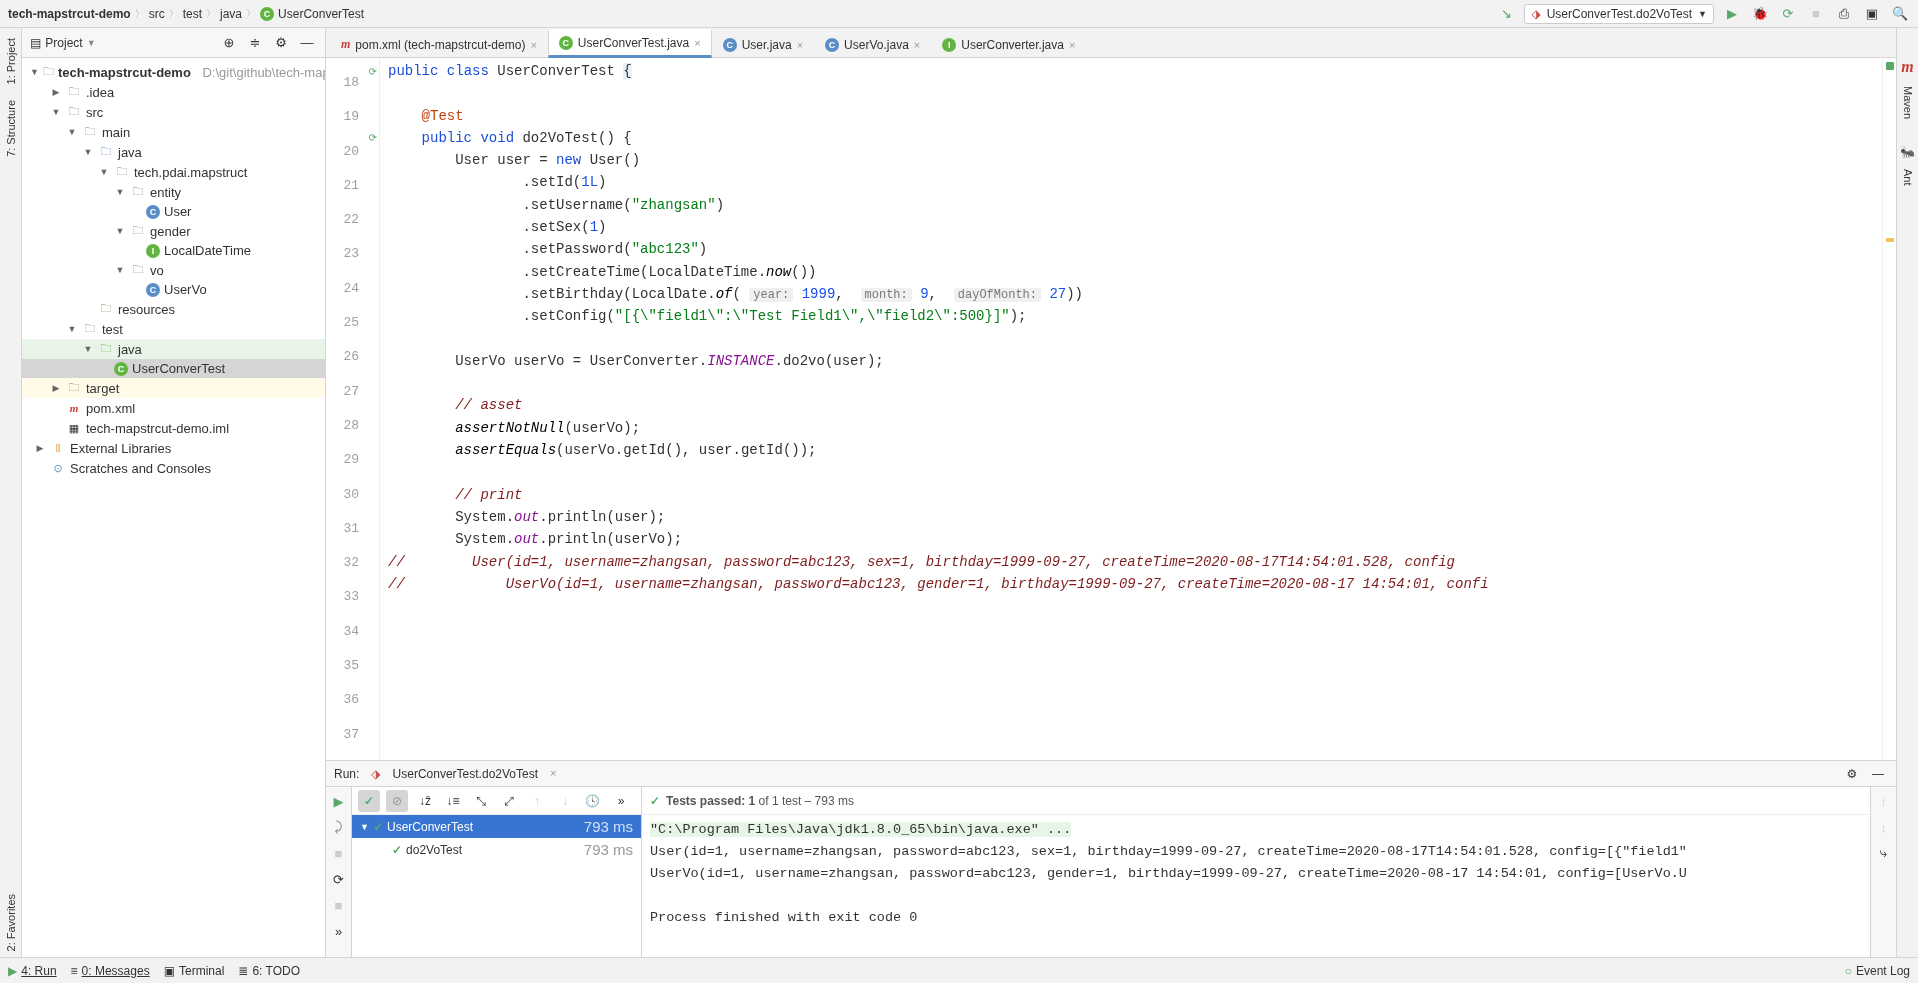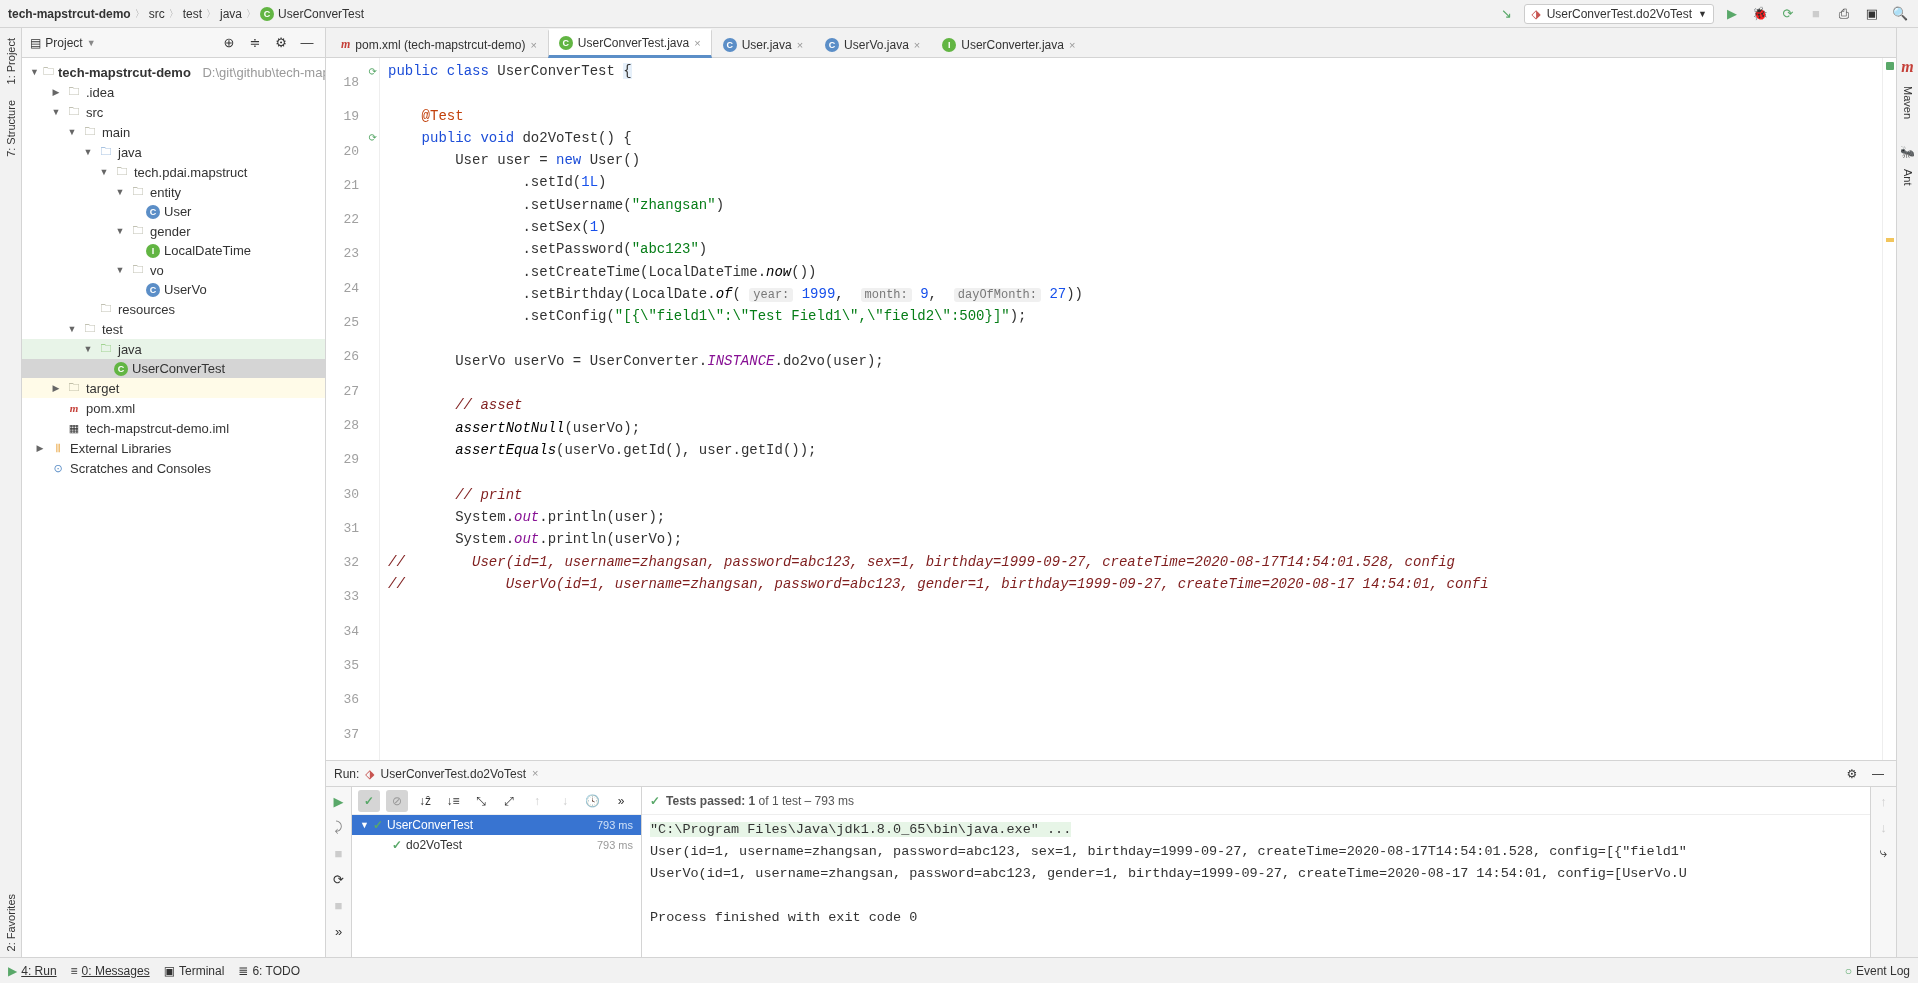--- a/index.html
+++ b/index.html
@@ -70,32 +70,32 @@
     .comment { color: #7f1d1d; font-style: italic; }
     .param-hint { background: #f0f0f0; color: #787878; padding: 0 4px; border-radius: 3px; font-size: 12px; }
     .caret-highlight { background: #e6f0fa; }
     .right-gutter { width: 14px; background: #fff; border-left: 1px solid #eee; position: relative; }
     .marker-green { position: absolute; right: 2px; top: 4px; width: 8px; height: 8px; background: #59a869; border-radius: 1px; }
     .marker-yellow { position: absolute; right: 2px; top: 180px; width: 8px; height: 4px; background: #f2c55c; }
     
     
     .run-panel { height: 197px; border-top: 1px solid #d4d4d4; display: flex; flex-direction: column; background: #fff; }
     .run-header { height: 26px; display: flex; align-items: center; justify-content: space-between; padding: 0 8px; background: #f7f7f7; border-bottom: 1px solid #d4d4d4; font-size: 12px; }
-    .run-title { display: flex; gap: 6px; }
+    .run-title { display: flex; gap: 12px; }
     .run-body { flex: 1; display: flex; min-height: 0; }
     .run-left-tools { width: 26px; background: #f7f7f7; border-right: 1px solid #d4d4d4; display: flex; flex-direction: column; align-items: center; padding-top: 4px; gap: 6px; }
     .run-test-tree { width: 290px; border-right: 1px solid #d4d4d4; display: flex; flex-direction: column; }
     .run-test-toolbar { height: 28px; display: flex; align-items: center; gap: 6px; padding: 0 6px; border-bottom: 1px solid #eee; }
     .tb-btn { width: 22px; height: 22px; display: flex; align-items: center; justify-content: center; border-radius: 3px; cursor: pointer; font-size: 12px; }
     .tb-btn.active { background: #d5d5d5; }
     .run-test-list { flex: 1; overflow: auto; font-size: 12px; }
     .test-row { display: flex; align-items: center; justify-content: space-between; padding: 3px 8px; }
     .test-row.sel { background: #3874d1; color: #fff; }
     .test-row-l { display: flex; align-items: center; gap: 4px; }
-    .test-time { color: #999; font-size: 11px; text-align: right; }
+    .test-time { color: #999; font-size: 15px; text-align: right; }
     .test-row.sel .test-time { color: #cfe0f7; }
     .run-console-wrap { flex: 1; display: flex; min-width: 0; }
     .run-console { flex: 1; font-family: Consolas, "Courier New", monospace; font-size: 13.5px; padding: 4px 8px; overflow: auto; white-space: pre; line-height: 22px; }
     .console-status-line { height: 28px; border-bottom: 1px solid #eee; display: flex; align-items: center; padding: 0 8px; font-size: 12px; color: #555; gap: 6px; }
     .run-right-tools { width: 26px; background: #f7f7f7; border-left: 1px solid #d4d4d4; display: flex; flex-direction: column; align-items: center; padding-top: 4px; gap: 6px; }
     .cmd-hl { background: #e7f5e7; display: inline; }
     
     
     .status-bar { height: 26px; background: #f2f2f2; border-top: 1px solid #d4d4d4; display: flex; align-items: center; justify-content: space-between; padding: 0 8px; font-size: 12px; }
     .status-left { display: flex; gap: 14px; align-items: center; }

